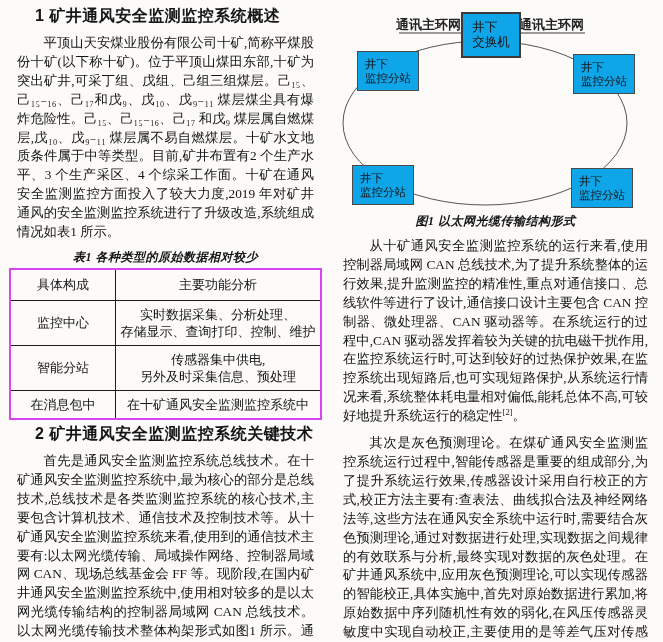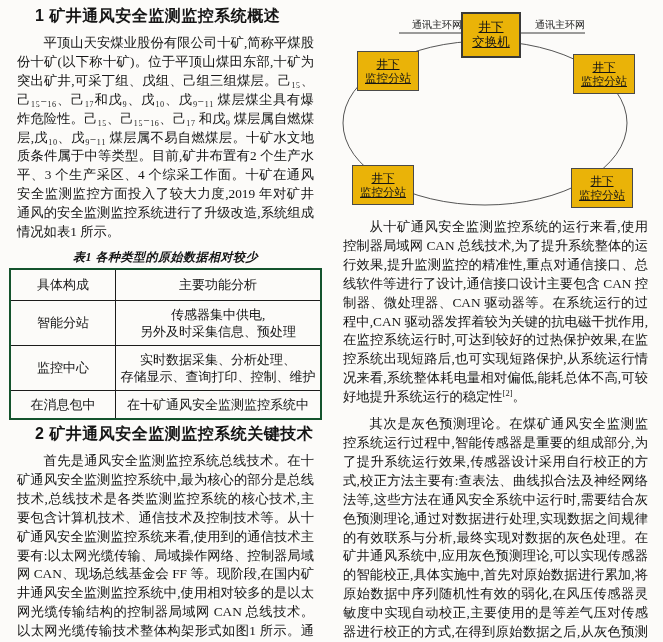--- a/index.html
+++ b/index.html
@@ -24,48 +24,48 @@
   }
   .ref{font-size:8.5px;vertical-align:super;line-height:0;}
 
   .tbl-caption,.fig-caption{
     font-family:"Liberation Serif","DejaVu Serif",serif;
     font-style:italic;font-weight:bold;
     font-size:12px;line-height:15px;text-align:center;
     margin:4px 0 3px 0;letter-spacing:0.5px;
   }
   table.t1{
-    width:100%;border-collapse:collapse;border:2px solid #14532d;
+    width:100%;border-collapse:collapse;border:2px solid #d946ef;
     font-size:13px;margin:0 0 4px 0;
   }
   table.t1 th,table.t1 td{
     border:1px solid #1c1c1c;text-align:center;vertical-align:middle;
     font-weight:normal;padding:5px 3px;line-height:17px;
   }
   table.t1 th{height:20px;}
   table.t1 .c1{width:34%;}
   table.t1 .c2{white-space:pre-line;}
 
   .figure{position:relative;width:321px;height:203px;margin-top:2px;}
   .figure svg{position:absolute;left:0;top:0;}
   .fbox{
-    position:absolute;background:#eab308;border:1px solid #4a4a4a;
+    position:absolute;background:#0ea5e9;border:1px solid #4a4a4a;
     display:flex;align-items:center;justify-content:center;
-    text-align:center;white-space:pre-line;
-    font-size:12px;line-height:15px;text-decoration:underline;
+    text-align:left;white-space:pre-line;
+    font-size:12px;line-height:15px;
   }
   .fbox.switch{left:126px;top:5px;width:56px;height:42px;border-width:2px;border-color:#3a3a3a;font-size:12.5px;}
   .fbox.st{width:60px;height:38px;font-size:11.5px;line-height:14px;}
   .fbox.ul{left:22px;top:44px;}
   .fbox.ur{left:238px;top:47px;}
   .fbox.ll{left:17px;top:158px;}
   .fbox.lr{left:236px;top:161px;}
   .ring-label{
-    position:absolute;top:12px;width:66px;text-align:right;
-    font-size:10px;line-height:11px;color:#222;
+    position:absolute;top:12px;width:66px;text-align:left;
+    font-size:13px;line-height:11px;color:#222;font-weight:bold;
   }
   .ring-label.l{left:61px;}
   .ring-label.r{left:184px;}
 </style>
 </head>
 <body>
 
 <div class="page">
 
   <div class="col left">
@@ -73,28 +73,28 @@
     <p class="body-p">平顶山天安煤业股份有限公司十矿,简称平煤股份十矿(以下称十矿)。位于平顶山煤田东部,十矿为突出矿井,可采丁组、戊组、己组三组煤层。己₁₅、己₁₅₋₁₆、己₁₇和戊₉、戊₁₀、戊₉₋₁₁ 煤层煤尘具有爆炸危险性。己₁₅、己₁₅₋₁₆、己₁₇ 和戊₉ 煤层属自燃煤层,戊₁₀、戊₉₋₁₁ 煤层属不易自燃煤层。十矿水文地质条件属于中等类型。目前,矿井布置有2 个生产水平、3 个生产采区、4 个综采工作面。十矿在通风安全监测监控方面投入了较大力度,2019 年对矿井通风的安全监测监控系统进行了升级改造,系统组成情况如表1 所示。</p>
 
     <div class="tbl-caption">表1  各种类型的原始数据相对较少</div>
     <table class="t1">
       <tbody>
         <tr>
           <th class="c1">具体构成</th>
           <th class="c2">主要功能分析</th>
         </tr>
         <tr>
+          <td class="c1">监控中心</td>
+          <td class="c2">实时数据采集、分析处理、
+存储显示、查询打印、控制、维护</td>
+        </tr>
+        <tr>
           <td class="c1">智能分站</td>
           <td class="c2">传感器集中供电,
 另外及时采集信息、预处理</td>
-        </tr>
-        <tr>
-          <td class="c1">监控中心</td>
-          <td class="c2">实时数据采集、分析处理、
-存储显示、查询打印、控制、维护</td>
         </tr>
         <tr>
           <td class="c1">在消息包中</td>
           <td class="c2">在十矿通风安全监测监控系统中</td>
         </tr>
       </tbody>
     </table>
 
     <div class="sec-h">2 矿井通风安全监测监控系统关键技术</div>
     <p class="body-p"><span>首先是通风安全监测监控系统总线技术。在十矿通风安全监测监控系统中,最为核心的部分是总线技术,总线技术是各类监测监控系统的核心技术,主要包含计算机技术、通信技术及控制技术等。从十矿通风安全监测监控系统来看,使用到的通信技术主要有:以太网光缆传输、局域操作网络、控制器局域网 CAN、现场总线基金会 FF 等。现阶段,在国内矿井通风安全监测监控系统中,使用相对较多的是以太网光缆传输结构的控制器局域网 CAN 总线技术。以太网光缆传输技术整体构架形式如图1 所示。通过采取串连光缆环网结构的方式,实现双向传输方式工作,在传递消息时,主要有各种类型的消息包,在消息包中,主要包含有数据长度码、远地传递请求、信息识别符及数据等各种类型的内容</span></p>
@@ -114,19 +114,20 @@
 交换机</div>
       <div class="fbox st ul">井下
 监控分站</div>
       <div class="fbox st ur">井下
 监控分站</div>
       <div class="fbox st ll">井下
 监控分站</div>
       <div class="fbox st lr">井下
 监控分站</div>
     </div>
+    <div class="fig-caption">图1  以太网光缆传输结构形式</div>
 
     <p class="body-p"><span>从十矿通风安全监测监控系统的运行来看,使用控制器局域网 CAN 总线技术,为了提升系统整体的运行效果,提升监测监控的精准性,重点对通信接口、总线软件等进行了设计,通信接口设计主要包含 CAN 控制器、微处理器、CAN 驱动器等。在系统运行的过程中,CAN 驱动器发挥着较为关键的抗电磁干扰作用,在监控系统运行时,可达到较好的过热保护效果,在监控系统出现短路后,也可实现短路保护,从系统运行情况来看,系统整体耗电量相对偏低,能耗总体不高,可较好地提升系统运行的稳定性</span><span class="ref">[2]</span><span>。</span></p>
 
     <p class="body-p"><span>其次是灰色预测理论。在煤矿通风安全监测监控系统运行过程中,智能传感器是重要的组成部分,为了提升系统运行效果,传感器设计采用自行校正的方式,校正方法主要有:查表法、曲线拟合法及神经网络法等,这些方法在通风安全系统中运行时,需要结合灰色预测理论,通过对数据进行处理,实现数据之间规律的有效联系与分析,最终实现对数据的灰色处理。在矿井通风系统中,应用灰色预测理论,可以实现传感器的智能校正,具体实施中,首先对原始数据进行累加,将原始数据中序列随机性有效的弱化,在风压传感器灵敏度中实现自动校正,主要使用的是等差气压对传感器进行校正的方式,在得到原始数据之后,从灰色预测理论出发,实现对数据的预测与计算。本次我矿通风系统安全监测中,各种类型的原始数据相对较少,应用灰色预测理论有着较好的条件,可取得较好的应用效果</span></p>
   </div>
 
 </div>
 
 </body></html>

